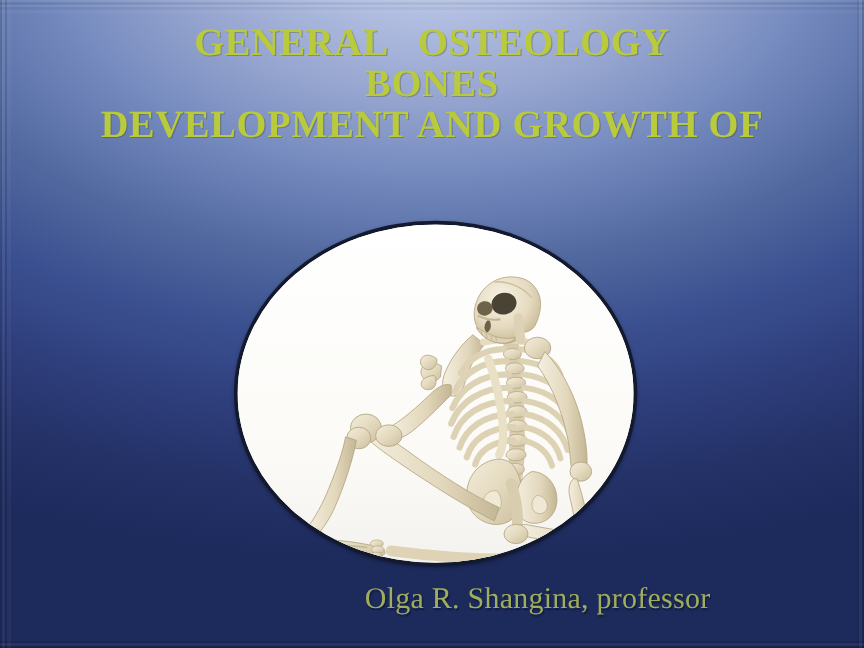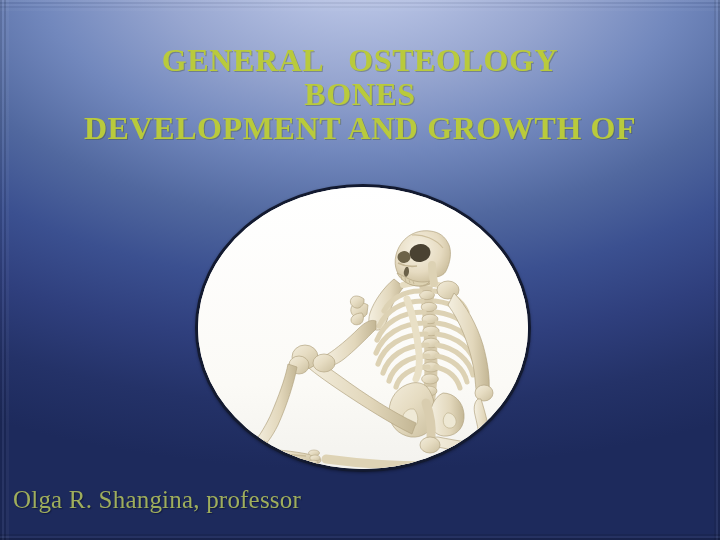--- a/index.html
+++ b/index.html
@@ -77,21 +77,21 @@
         rgba(255,255,255,0.04) 2px, rgba(255,255,255,0.04) 4px,
         rgba(0,0,0,0.10) 4px, rgba(0,0,0,0.10) 6px,
         rgba(0,0,0,0.00) 6px);
     pointer-events: none;
   }
 
   
   #title-block {
     position: absolute;
     left: 20px;
-    top: 44px;
+    top: 19px;
     width: 680px;
     text-align: center;
     line-height: 1.06;
   }
   #title-block .tline {
     display: block;
     font-weight: bold;
     font-size: 32px;
     letter-spacing: 0.6px;
     color: #b9ca3c;
@@ -111,24 +111,24 @@
     border: 3px solid #131a30;
     background: #fbfbf8;
     overflow: hidden;
     box-shadow: 0 1px 3px rgba(0,0,0,0.35);
   }
   #picture-frame svg { display: block; }
 
   
   #subtitle {
     position: absolute;
-    left: 13px;
+    left: 0;
     top: 486px;
     width: 592px;
-    text-align: left;
+    text-align: right;
     font-size: 25px;
     color: #9fae5c;
     text-shadow: 1px 1px 1px rgba(10,14,40,0.55);
     letter-spacing: 0.2px;
   }
 </style>
 </head>
 <body>
 
 <div id="slide">

